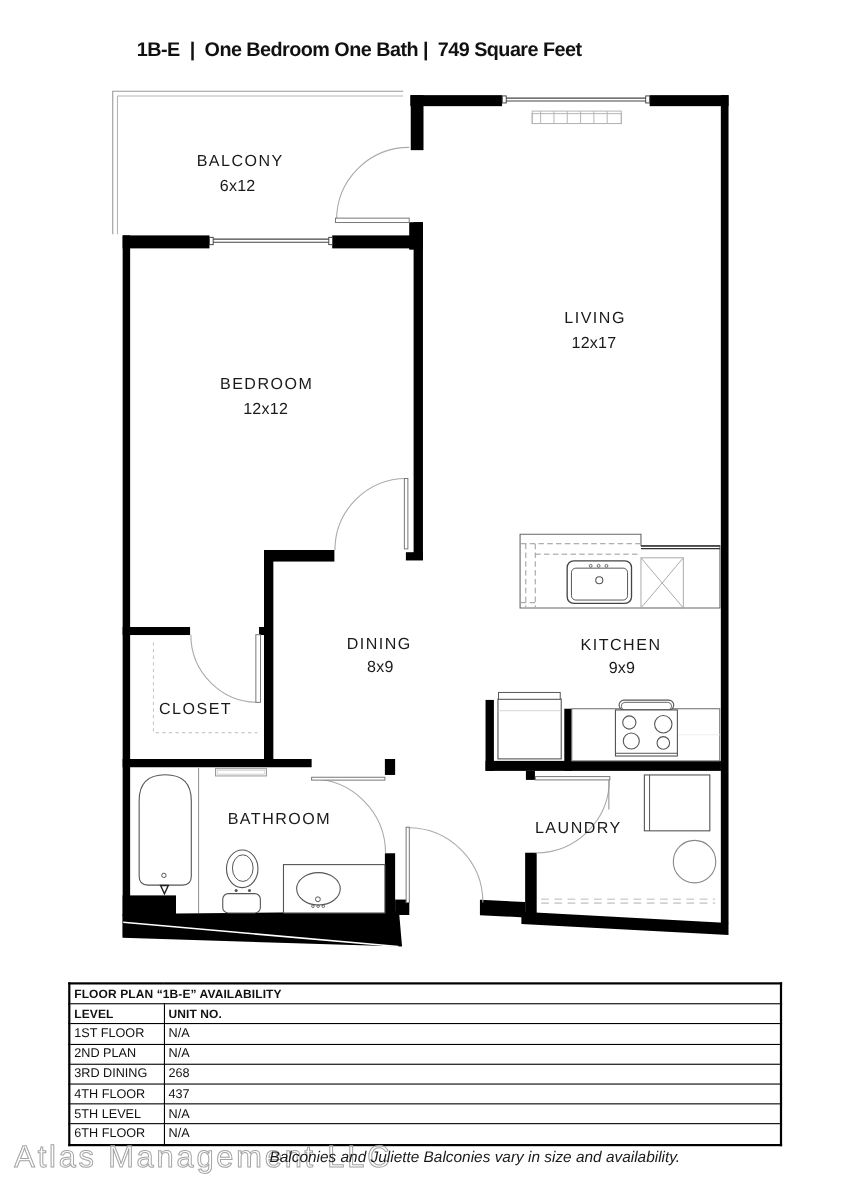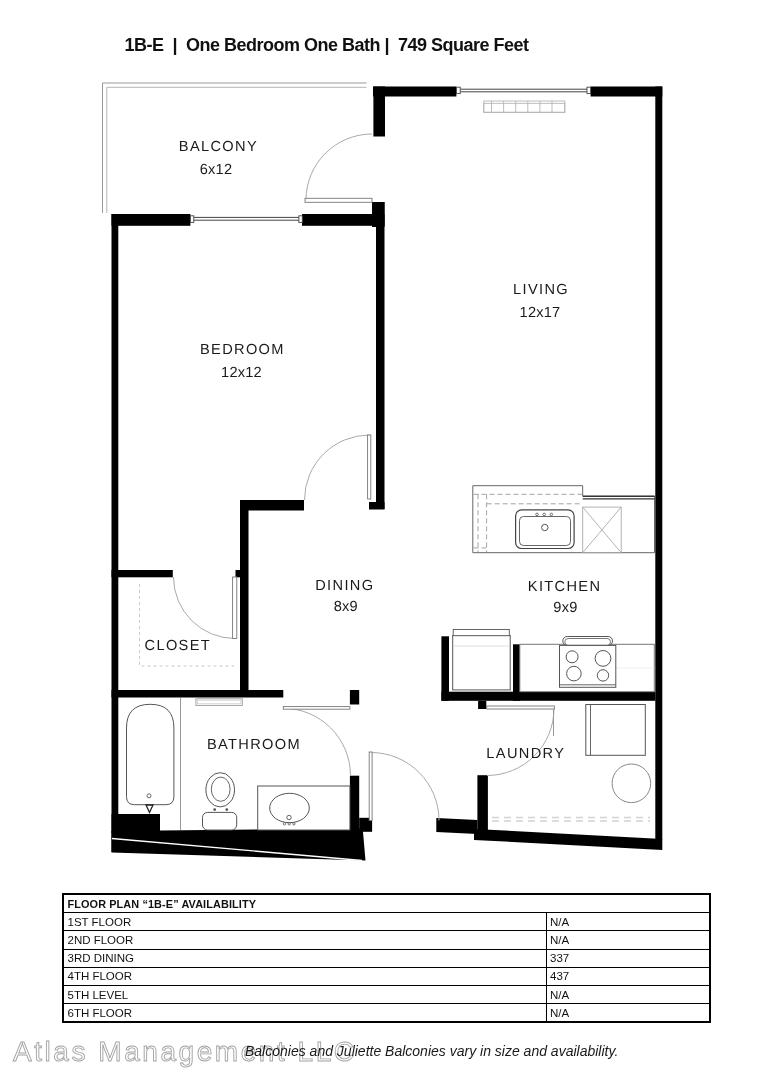--- a/index.html
+++ b/index.html
@@ -189,30 +189,34 @@
 <text x="565.4" y="612">9x9</text>
 </g>
 </svg>
 <div id="tablewrap">
 <table>
 <tbody>
         <tr>
           <td class="b" colspan="2" style="width:641px;">FLOOR PLAN “1B-E” AVAILABILITY</td>
         </tr>
 <tr>
+          <td class="b" style="width:81px;">LEVEL</td>
+          <td class="b" style="width:554px;">UNIT NO.</td>
+        </tr>
+<tr>
           <td>1ST FLOOR</td>
           <td>N/A</td>
         </tr>
 <tr>
-          <td>2ND FLOOR</td>
+          <td>2ND PLAN</td>
           <td>N/A</td>
         </tr>
 <tr>
           <td>3RD DINING</td>
-          <td>337</td>
+          <td>268</td>
         </tr>
 <tr>
           <td>4TH FLOOR</td>
           <td>437</td>
         </tr>
 <tr>
           <td>5TH LEVEL</td>
           <td>N/A</td>
         </tr>
 <tr>

